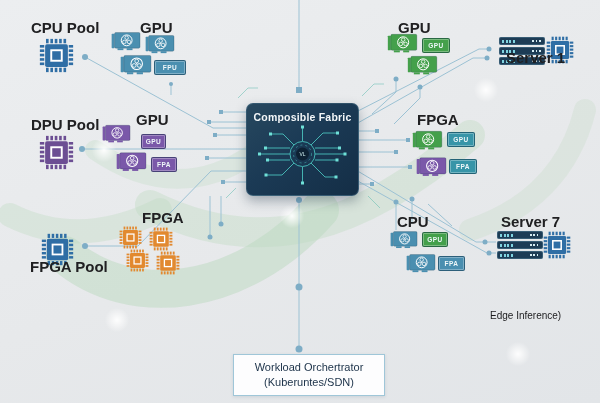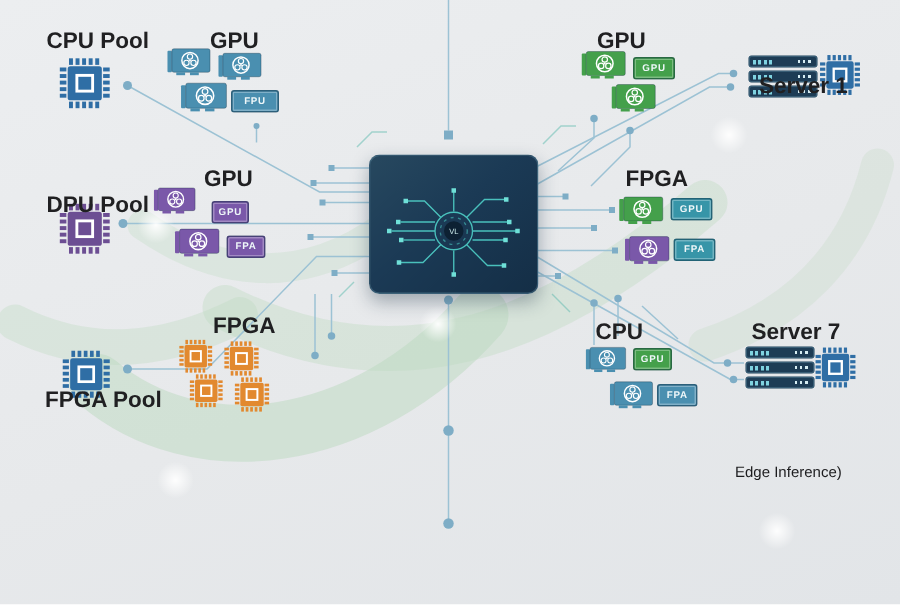--- a/index.html
+++ b/index.html
@@ -179,21 +179,21 @@
       <use href="#gpucard"></use>
     </svg>
   <svg class="card k-blue" style="left:145px;top:34px;" width="30" height="20">
       <use href="#gpucard"></use>
     </svg>
   <svg class="card k-blue" style="left:120px;top:54px;" width="32" height="21">
       <use href="#gpucard"></use>
     </svg>
   <div class="mini m-blue" style="left:154px;top:60px;width:30px;">FPU</div>
 
-  <div class="lbl" style="left:31px;top:116px;margin-top:12px;">DPU Pool</div>
+  <div class="lbl" style="left:31px;top:116px;">DPU Pool</div>
   <svg class="chip c-purple" style="left:39px;top:135px;" width="35" height="35">
       <use href="#chip"></use>
     </svg>
 
   <div class="lbl" style="left:136px;top:111px;">GPU</div>
   <svg class="card k-purple" style="left:102px;top:124px;" width="29" height="19">
       <use href="#gpucard"></use>
     </svg>
   <div class="mini m-purple" style="left:141px;top:134px;width:23px;">GPU</div>
   <svg class="card k-purple" style="left:116px;top:151px;" width="31" height="21">
@@ -214,20 +214,21 @@
       <use href="#chip"></use>
     </svg>
   <svg class="chip c-orange" style="left:126px;top:249px;" width="23" height="23">
       <use href="#chip"></use>
     </svg>
   <svg class="chip c-orange" style="left:156px;top:251px;" width="24" height="24">
       <use href="#chip"></use>
     </svg>
 
   <div class="fabric">
+    <div class="fabric-title">Composible Fabric</div>
     <svg width="111" height="91" viewBox="0 0 111 91">
       <g stroke="#4fd0c8" stroke-width="0.9" fill="none" opacity="0.9">
         <circle cx="55.5" cy="50" r="12.5"></circle>
         <circle cx="55.5" cy="50" r="9" stroke-dasharray="2 3" opacity="0.6"></circle>
         <path d="M43,44 H20"></path>
           <path d="M43,50 H14"></path>
           <path d="M43,56 H22"></path>
         <path d="M68,44 H92"></path>
           <path d="M68,50 H98"></path>
           <path d="M68,56 H90"></path>
@@ -318,14 +319,18 @@
     <div class="unit">
         <i class="li"></i>
         <i class="dt"></i>
       </div>
   </div>
   <svg class="chip c-blue" style="left:543px;top:231px;" width="28" height="28">
       <use href="#chip"></use>
     </svg>
   <div class="sub" style="left:490px;top:266px;font-size:10px;margin-top:44px;">Edge Inference)</div>
 
+  <div class="orch">
+    <div>Workload Orchertrator</div>
+    <div>(Kuberuntes/SDN)</div>
+  </div>
 
 </div>
 
 </body></html>

